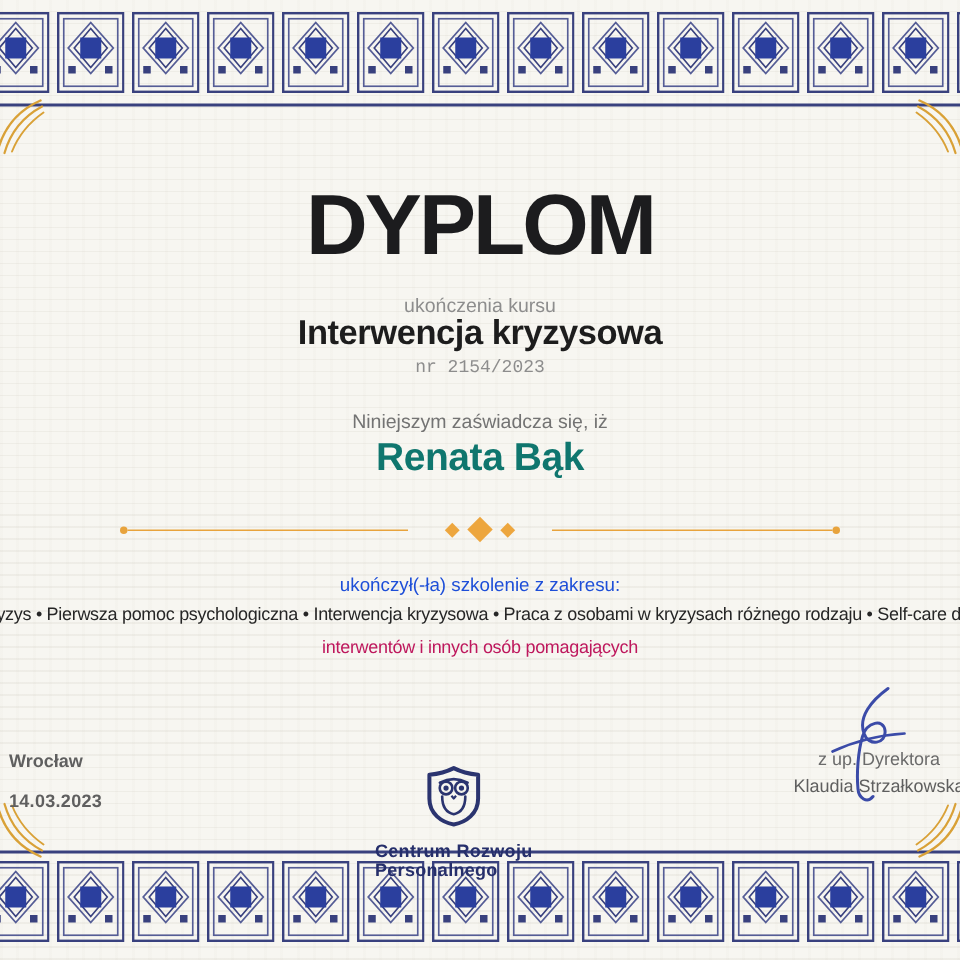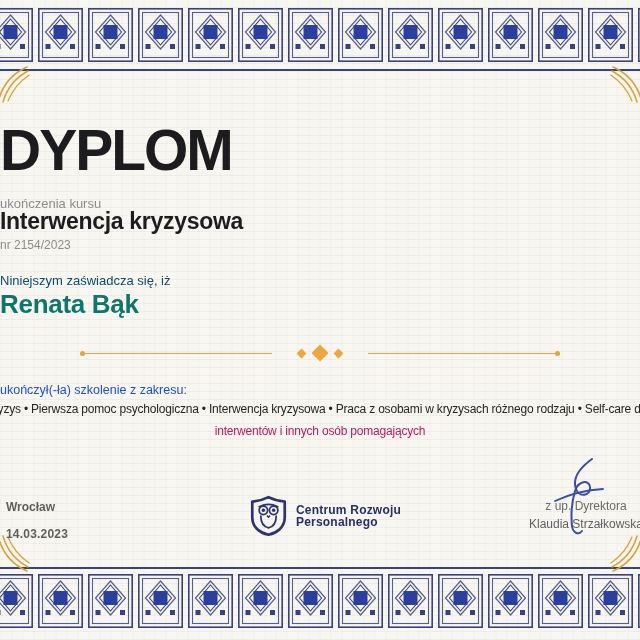--- a/index.html
+++ b/index.html
@@ -17,46 +17,46 @@
   .border-row svg{flex:0 0 auto;display:block;}
   .border-line{position:absolute;left:0;width:640px;height:2px;background:#39417e;}
   .border-line.top-line{top:69px;}
   .border-line.bottom-line{top:567px;}
   .corner{position:absolute;width:40px;height:40px;}
   .corner.tl{left:-3px;top:66px;}
   .corner.tr{right:-3px;top:66px;transform:scaleX(-1);}
   .corner.bl{left:-3px;top:532px;transform:scaleY(-1);}
   .corner.br{right:-3px;top:532px;transform:scale(-1,-1);}
   
-  .cline{position:absolute;left:0;width:640px;text-align:left;}
+  .cline{position:absolute;left:0;width:640px;text-align:center;}
   .title{top:117px;font-size:57px;font-weight:800;letter-spacing:-2px;color:#1c1c1e;}
   .subtitle{top:196px;font-size:13px;color:#8d8d8d;}
   .course{top:208px;font-size:23px;font-weight:700;letter-spacing:-0.3px;color:#1d1d1d;}
-  .number{top:238px;font-size:12px;color:#8d8d8d;}
-  .statement{top:273px;font-size:13px;color:#0c4a6e;}
+  .number{top:238px;font-size:12px;color:#8d8d8d;font-family:Liberation Mono, monospace;}
+  .statement{top:273px;font-size:13px;color:#737373;}
   .recipient{top:289px;font-size:26px;font-weight:700;letter-spacing:-0.3px;color:#0f766e;}
   .scope-intro{top:383px;font-size:12.5px;color:#1d4ed8;}
   .scope-l1{position:absolute;top:402px;left:-14px;white-space:nowrap;font-size:12px;
     letter-spacing:-0.2px;color:#262626;font-weight:500;}
   .scope-l2{position:absolute;top:424px;left:50%;transform:translateX(-50%);
     white-space:nowrap;font-size:12px;letter-spacing:-0.2px;color:#be185d;font-weight:500;}
   
   .divider{position:absolute;top:346px;left:80px;width:480px;height:14px;
     display:flex;align-items:center;}
   .div-dot{width:5px;height:5px;border-radius:50%;background:#e8a33c;flex:0 0 auto;}
   .div-line{flex:1 1 auto;height:1px;background:#e8a33c;}
   .div-diamonds{display:flex;align-items:center;margin:0 26px;gap:9px;}
   .dmd{background:#eda63e;transform:rotate(45deg);flex:0 0 auto;}
   .dmd.small{width:7px;height:7px;}
   .dmd.big{width:12px;height:12px;}
   
   .place-block{position:absolute;left:6px;top:500px;width:100px;text-align:left;font-weight:bold;}
   .place-block .place{font-size:12px;color:#5f5f5f;}
   .place-block .date{margin-top:13px;font-size:12px;color:#5f5f5f;letter-spacing:0.2px;}
-  .logo-block{position:absolute;left:250px;top:495px;display:flex;align-items:center;gap:9px;}
+  .logo-block{position:absolute;left:250px;top:510px;display:flex;align-items:center;gap:9px;flex-direction:column;}
   .logo-text{display:flex;flex-direction:column;justify-content:center;}
   .logo-text div{font-size:12px;line-height:12.5px;font-weight:700;color:#262f6b;letter-spacing:0.2px;}
   .signer-block{position:absolute;left:486px;top:499px;width:200px;text-align:center;}
   .signer-block .role{font-size:12px;color:#6b6b6b;}
   .signer-block .name{margin-top:4px;font-size:12px;color:#5f5f5f;}
   .signature{position:absolute;left:545px;top:456px;}
 </style>
 </head>
 <body>
 

